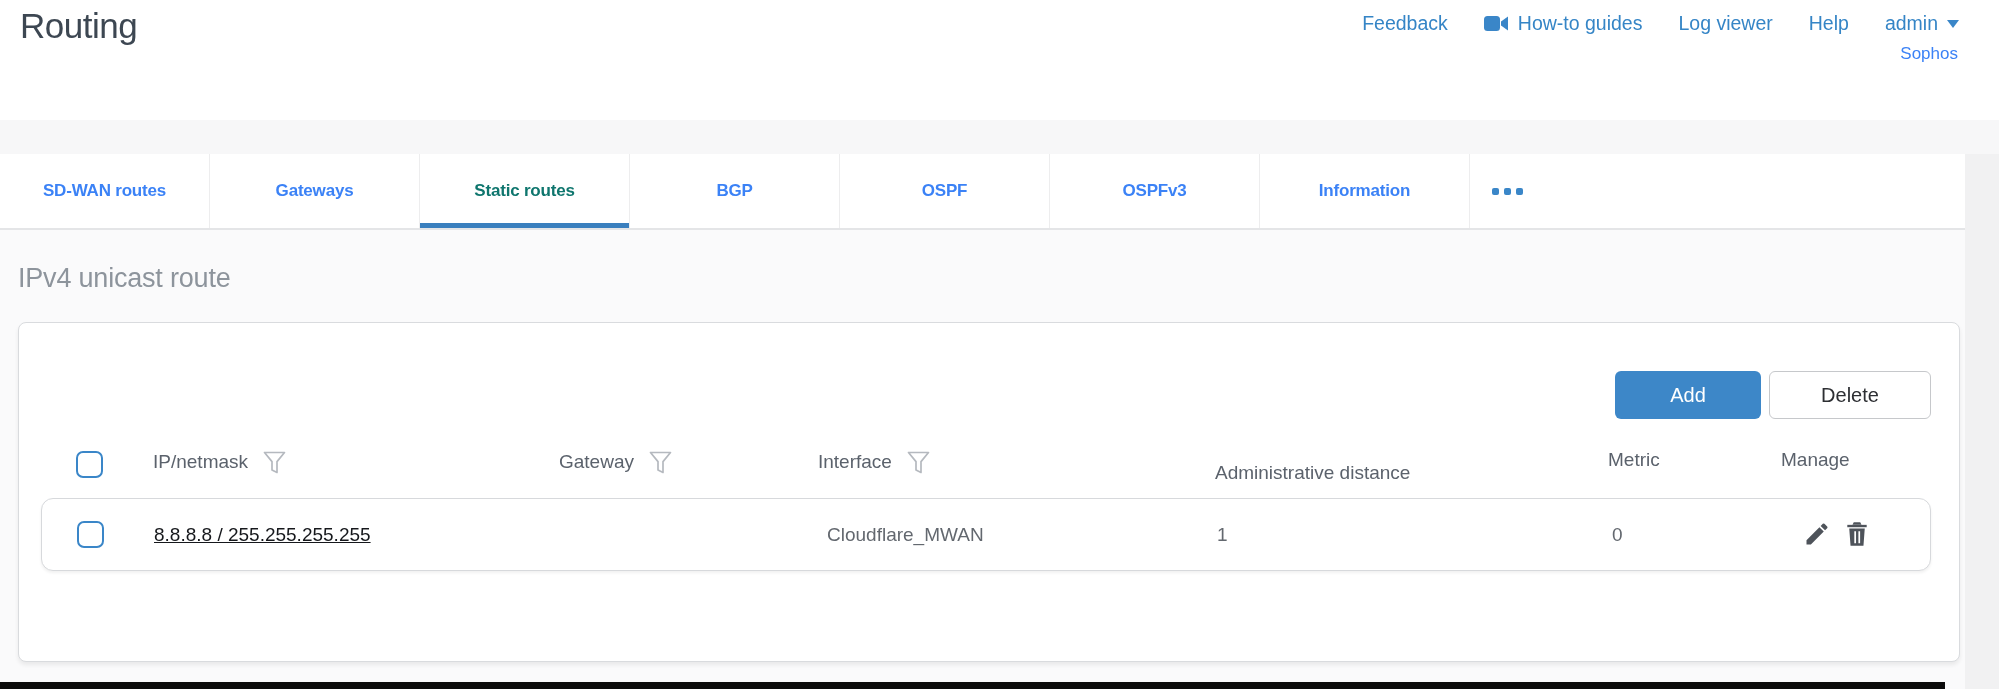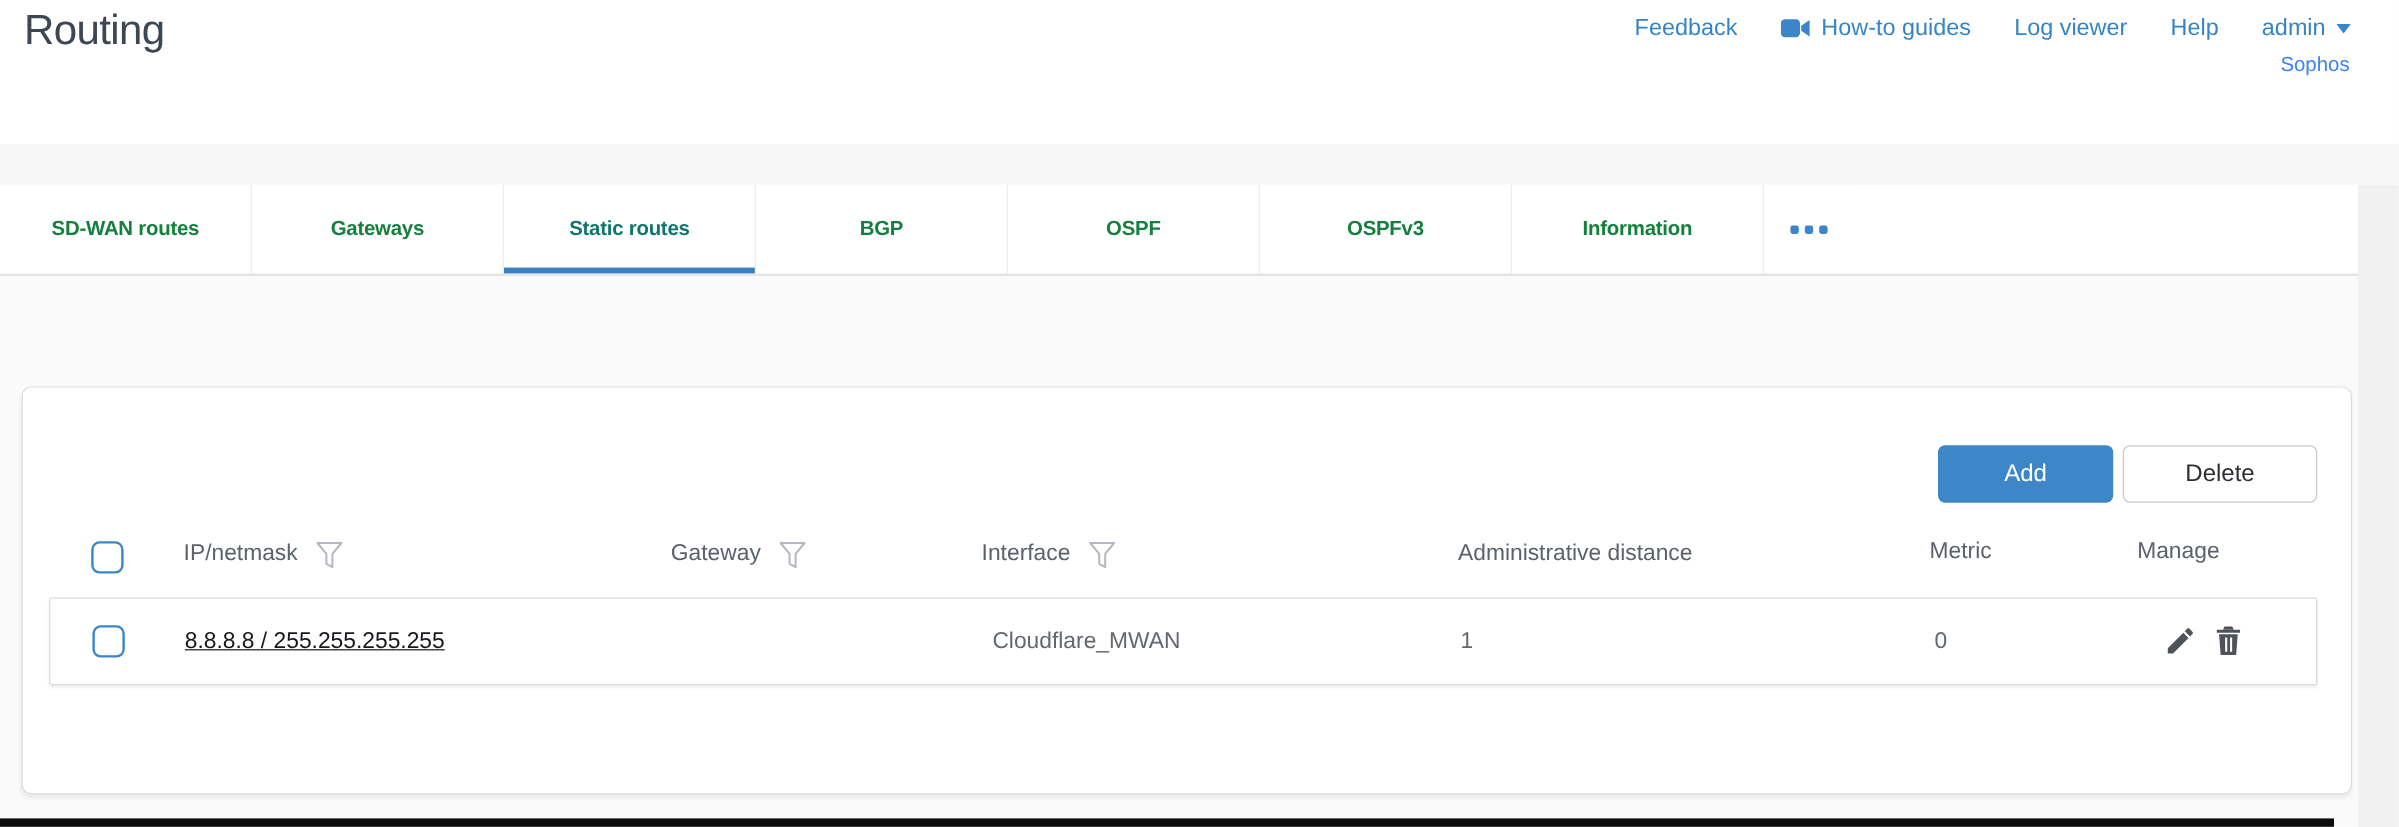--- a/index.html
+++ b/index.html
@@ -30,21 +30,21 @@
   .pre-tab-strip { position:absolute; left:0; top:120px; width:1999px; height:34px; background:#f7f7f8; }
   .right-gutter  { position:absolute; left:1965px; top:154px; width:34px; height:535px; background:#f1f1f2; }
   
   .tabbar {
     position:absolute; left:0; top:154px; width:1965px; height:74px;
     display:flex;
   }
   .tab {
     flex:0 0 210px; height:74px; background:#ffffff;
     display:flex; align-items:center; justify-content:center;
-    font-size:17px; font-weight:700; color:#15803d; letter-spacing:-0.2px;
+    font-size:17px; font-weight:700; color:#3b82f6; letter-spacing:-0.2px;
     border-right:1px solid #ededee; position:relative; cursor:pointer;
   }
   .tab.active { color:#0f766e; }
   .tab.active::after {
     content:""; position:absolute; left:0; right:0; bottom:0; height:5px; background:#3a7fbe;
   }
   .tab-overflow { flex:0 0 74px; border-right:none; }
   .dots { display:flex; gap:5px; align-items:center; }
   .dots i { width:7px; height:7px; background:#3a86c8; border-radius:2px; display:block; }
   .tab-divider { position:absolute; left:0; top:228px; width:1965px; height:2px; background:#e4e5e7; }
@@ -68,21 +68,21 @@
   
   .thead { position:absolute; left:0; top:103px; width:100%; height:72px; }
   .th { position:absolute; font-size:19px; color:#5b626c; white-space:nowrap; display:flex; align-items:center; gap:15px; }
   .checkbox {
     width:27px; height:27px; border:2.5px solid #3a86c8; border-radius:7px; background:#fff; cursor:pointer;
   }
   .filter-icon { display:inline-flex; cursor:pointer; margin-top:2px; }
   
   .row-box {
     position:absolute; left:22px; top:175px; width:1890px; height:73px;
-    background:#ffffff; border:1px solid #d7d9dc; border-radius:2px;
+    background:#ffffff; border:1px solid #d7d9dc; border-radius:12px;
     box-shadow:0 2px 3px rgba(0,0,0,0.06);
   }
   .cell { position:absolute; top:25px; font-size:19px; color:#63686f; white-space:nowrap; }
   .cell-link { color:#16181c; text-decoration:underline; cursor:pointer; }
   .row-box .checkbox { position:absolute; left:35px; top:22px; }
   .manage-icons { position:absolute; left:1761px; top:21px; display:flex; gap:13px; align-items:center; }
   .icon-btn { cursor:pointer; display:inline-flex; }
   
   .bottom-bar { position:absolute; left:0; top:682px; width:1945px; height:7px; background:#0b0b0b; }
 </style>
@@ -130,20 +130,21 @@
         <i></i>
         <i></i>
         <i></i>
       </span>
   </div>
 </div>
 <div class="tab-divider"></div>
 <div class="right-gutter"></div>
 
 <div class="content">
+  <div class="section-title">IPv4 unicast route</div>
 
   <div class="card">
 
     <button class="btn btn-delete">Delete</button>
     <button class="btn btn-add">Add</button>
 
     <div class="thead">
       <div class="checkbox" style="position:absolute; left:57px; top:25px;"></div>
 
       <div class="th" style="left:134px; top:23px;">
@@ -166,21 +167,21 @@
 
       <div class="th" style="left:799px; top:23px;">
         <span>Interface</span>
         <span class="filter-icon">
           <svg width="23" height="24" viewBox="0 0 23 24">
               <path d="M1.5 1.5h20L14 10.6v10.9l-5-2.6v-8.3L1.5 1.5z" fill="none" stroke="#b5b9bf" stroke-width="1.7" stroke-linejoin="round"></path>
             </svg>
         </span>
       </div>
 
-      <div class="th" style="left:1196px; top:25px;justify-content:center;">
+      <div class="th" style="left:1196px; top:36px;justify-content:center;">
         <span>Administrative distance</span>
       </div>
 
       <div class="th" style="left:1589px; top:23px;">
         <span>Metric</span>
       </div>
 
       <div class="th" style="left:1762px; top:23px;">
         <span>Manage</span>
       </div>

